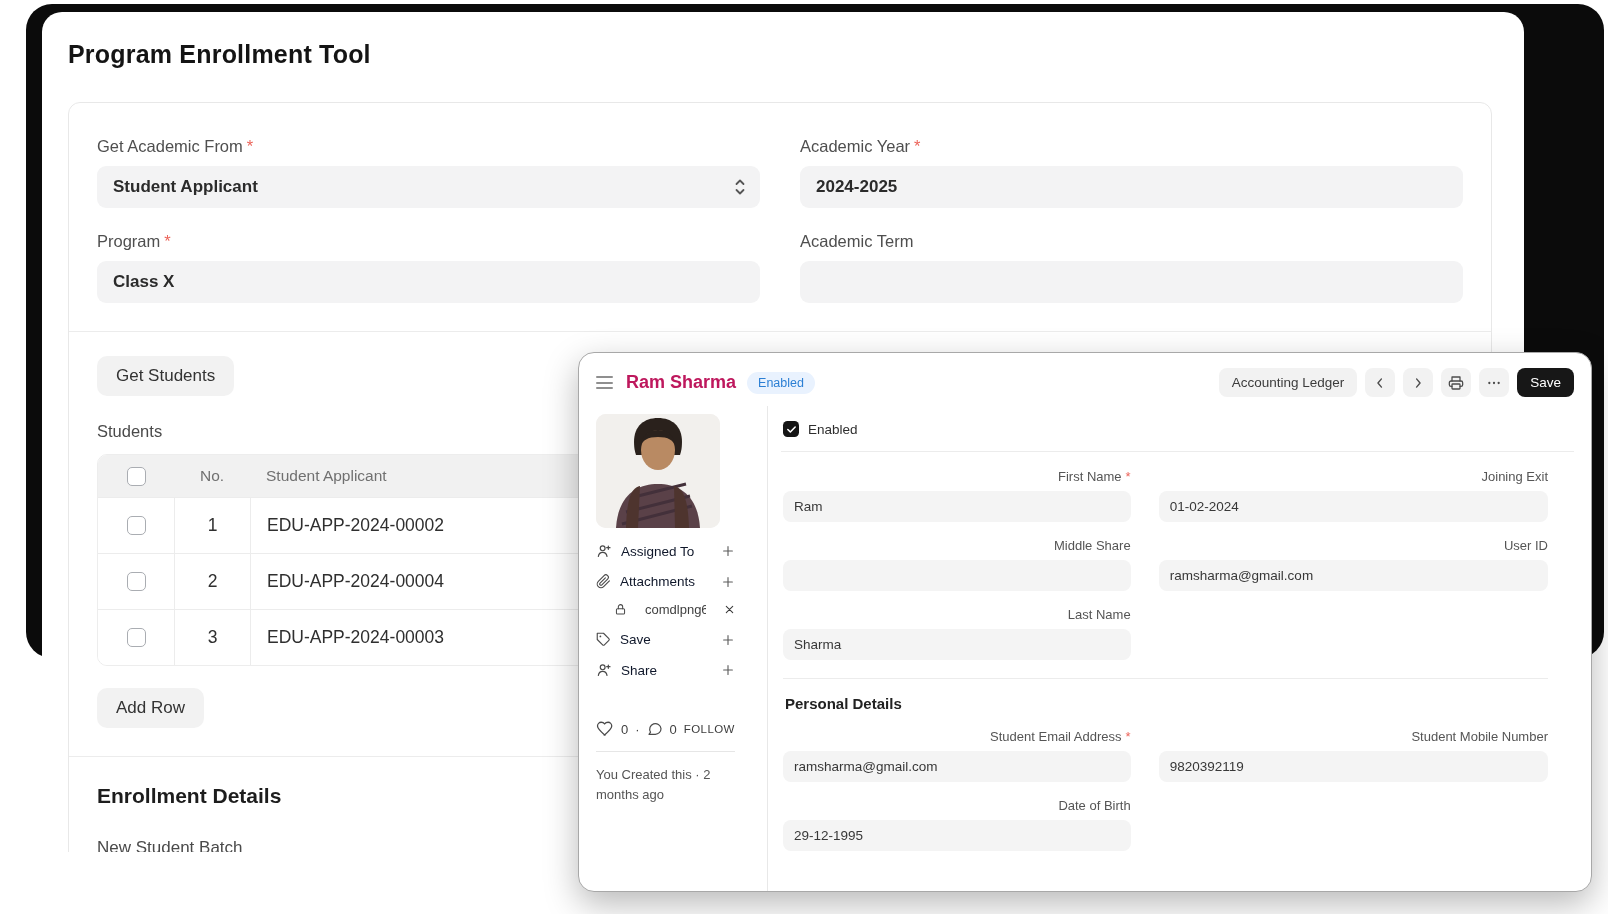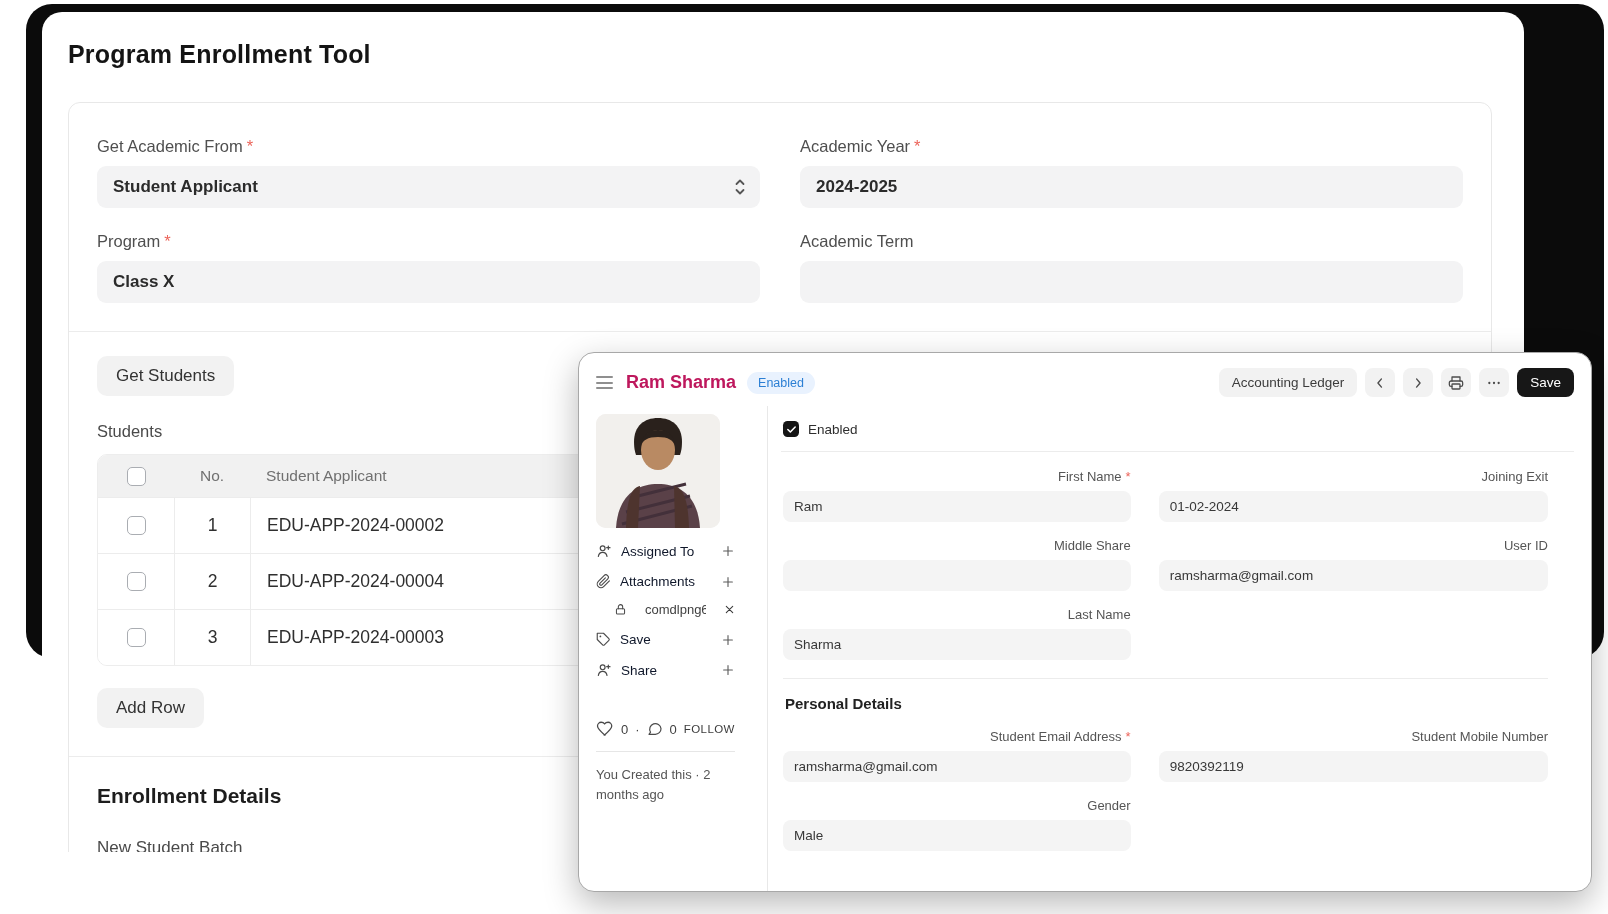--- a/index.html
+++ b/index.html
@@ -422,23 +422,23 @@
                   <span>ramsharma@gmail.com</span>
                 </div>
             </div>
             <div class="dgroup">
               <div class="dlabel"><span>Student Mobile Number</span></div>
               <div class="dbox">
                   <span>9820392119</span>
                 </div>
             </div>
             <div class="dgroup">
-              <div class="dlabel"><span>Gender</span></div>
-              <div class="dbox">
-                  <span>Male</span>
+              <div class="dlabel"><span>Date of Birth</span></div>
+              <div class="dbox">
+                  <span>29-12-1995</span>
                 </div>
             </div>
           </div>
         </div>
       </div>
     </div>
   </div>
 </div>
 
 </body></html>

